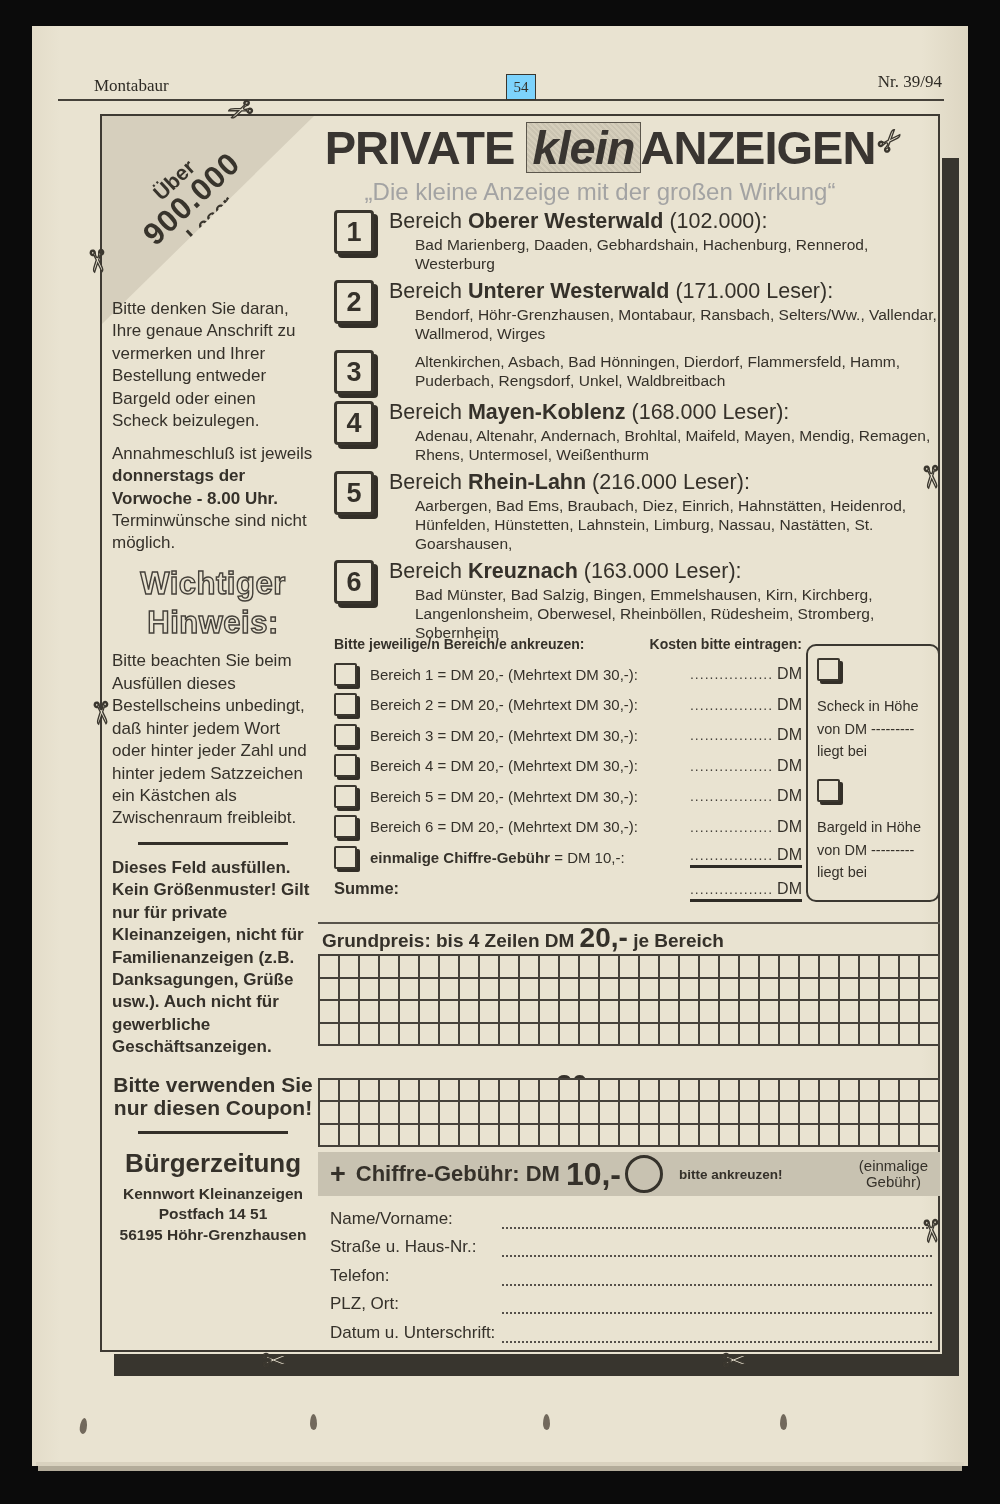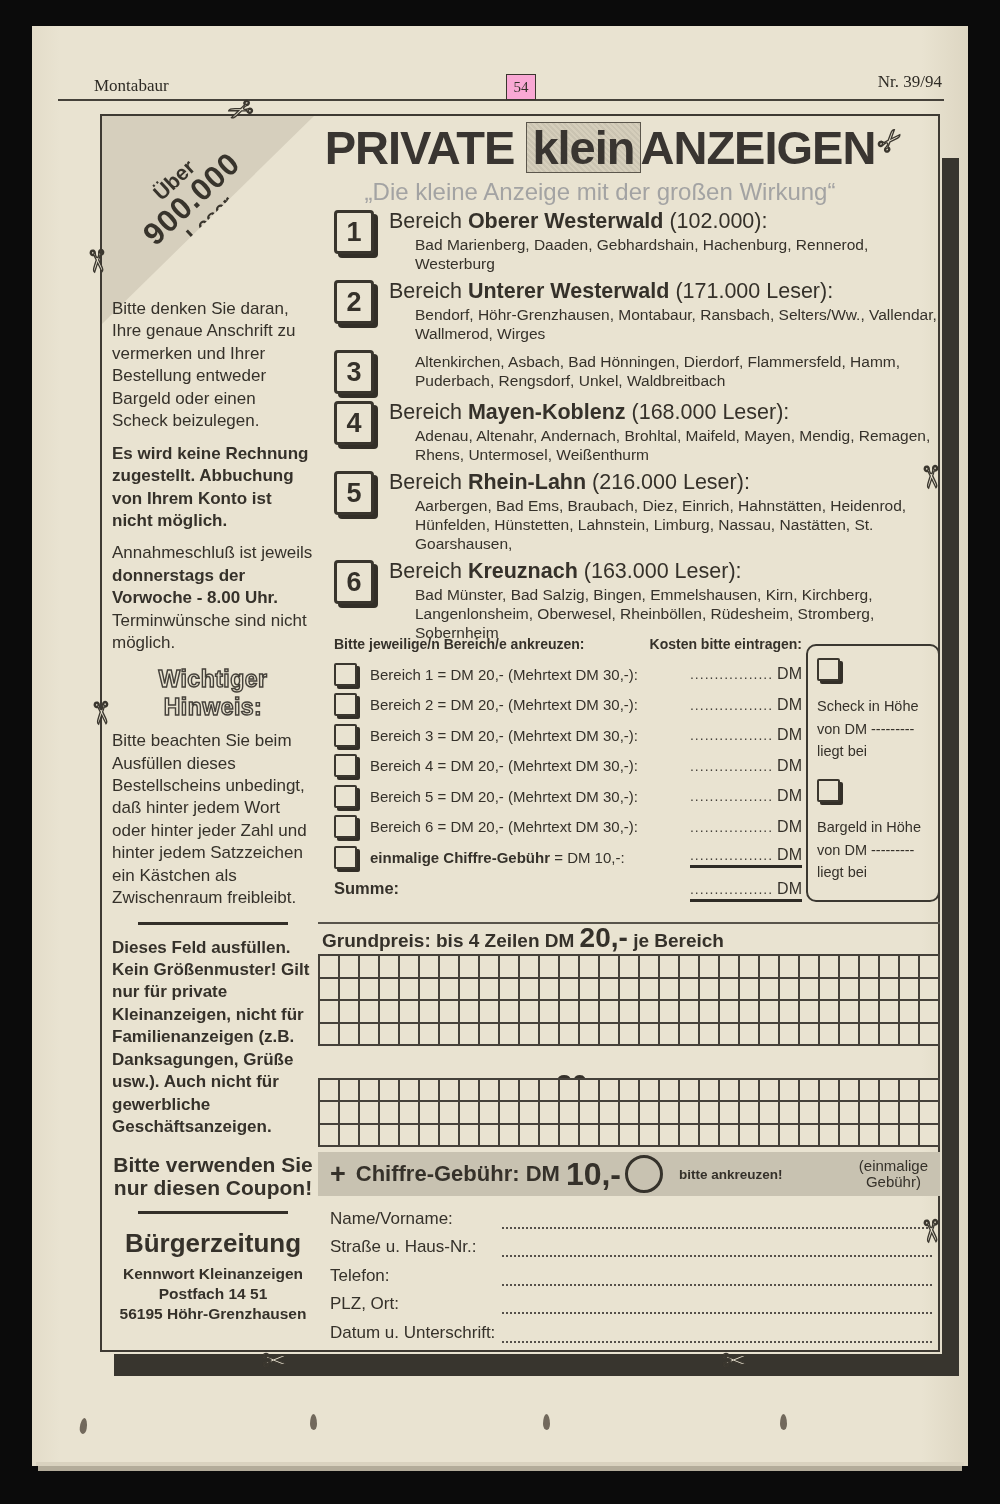--- a/index.html
+++ b/index.html
@@ -7,42 +7,42 @@
   .abs{position:absolute;}
   
   .paper{left:32px;top:26px;width:936px;height:1440px;
     background:linear-gradient(90deg,#e3dcc9 0,#e9e3d1 3%,#e9e3d1 95%,#ddd6c2 100%);}
   .edge1{left:36px;top:1462px;width:928px;height:4px;background:#d9d2bf;}
   .edge2{left:38px;top:1466px;width:924px;height:5px;background:#b3ac9a;}
   .hole{width:7px;height:16px;background:#4a4034;border-radius:50% 50% 45% 55%/62% 62% 38% 38%;opacity:.75;}
   
   .hdr{font-family:"Liberation Serif",serif;font-size:17px;color:#2e2b25;text-align:right;}
   .hdr-rule{left:58px;top:99px;width:886px;height:2px;background:#45413a;}
-  .pagenum-box{left:506px;top:74px;width:28px;height:24px;border:1.5px solid #3a362e;background:#f9a8d4;
+  .pagenum-box{left:506px;top:74px;width:28px;height:24px;border:1.5px solid #3a362e;background:#7dd3fc;
     display:flex;align-items:center;justify-content:center;font-family:"Liberation Serif",serif;font-size:15px;z-index:2;}
   
   .coupon{left:100px;top:114px;width:836px;height:1234px;border:2px solid #3e3a33;}
   .shadow-right{left:942px;top:158px;width:17px;height:1198px;background:#38352e;}
   .shadow-bottom{left:114px;top:1354px;width:845px;height:22px;background:#38352e;}
   .scissors{position:absolute;font-size:30px;line-height:1;color:#e9e3d1;-webkit-text-stroke:1.3px #3a362e;z-index:3;}
   .scissors::before{content:"✂";}
   
   .badge{left:102px;top:116px;width:212px;height:208px;
     background:linear-gradient(135deg,#d6cfbd 60%,#c9c2af 100%);
     -webkit-clip-path:polygon(0 0,100% 0,0 100%);clip-path:polygon(0 0,100% 0,0 100%);}
   .badge-text{position:absolute;left:-16px;top:46px;width:212px;transform:rotate(-43deg);
     text-align:center;color:#38342c;font-weight:bold;line-height:1.02;}
   .badge-l1,.badge-l3{font-size:21px;}
   .badge-l2{font-size:31px;letter-spacing:1px;}
   
   .title-wrap{left:270px;top:120px;width:660px;text-align:center;}
   .title{font-size:47px;font-weight:bold;letter-spacing:-1px;color:#393531;white-space:nowrap;}
   .title .hl{display:inline-block;background:#d5cebb;
     background-image:repeating-linear-gradient(45deg,rgba(0,0,0,.05) 0 2px,transparent 2px 4px);
-    border:1.5px solid #5b564c;padding:0 5px;line-height:1.05;}
+    border:1.5px solid #5b564c;padding:0 5px;line-height:1.05;font-style:italic;}
   .subtitle{font-size:24px;margin-top:3px;color:#a3a3a3;}
   
   .regions{left:334px;top:210px;width:606px;}
   .region{display:flex;gap:15px;margin-bottom:7px;}
   .numbox{width:34px;height:38px;border:3px solid #39352d;border-radius:4px;box-shadow:4px 4px 0 #332f28;
     display:flex;align-items:center;justify-content:center;font-size:27px;font-weight:bold;background:#e9e3d1;flex:none;}
   .region-heading{font-size:21.5px;line-height:1.05;white-space:nowrap;}
   .region-towns{font-size:15.5px;line-height:1.24;padding-left:26px;max-width:560px;margin-top:2px;}
   
   .orderform{left:334px;top:636px;width:468px;}
@@ -80,21 +80,21 @@
   .band .note2{margin-left:auto;font-size:15px;text-align:center;line-height:1.1;}
   
   .contacts{left:330px;top:1200px;width:602px;}
   .contact-row{display:flex;align-items:flex-end;height:28.6px;}
   .contact-label{font-size:17px;width:172px;flex:none;}
   .contact-line{flex:1;border-bottom:2px dotted #55504a;height:20px;}
   
   .sidebar{left:112px;top:298px;width:202px;font-size:17px;line-height:1.32;}
   .sb-p{margin-bottom:10px;}
   .sb-center{text-align:center;font-size:21px;font-weight:bold;line-height:1.1;margin:14px 0 10px;}
-  .sb-heading{font-size:23px;font-weight:bold;text-align:center;letter-spacing:.5px;line-height:1.25;
+  .sb-heading{font-size:31px;font-weight:bold;text-align:center;letter-spacing:.5px;line-height:1.25;
     color:#e9e3d1;-webkit-text-stroke:1.4px #45413a;margin:10px 0 8px;}
   .sb-sep{width:150px;height:3px;background:#332f28;margin:12px auto;}
   .publisher{text-align:center;margin-top:4px;}
   .publisher .pname{font-size:26px;font-weight:bold;margin-bottom:4px;}
   .publisher .pline{font-size:15.5px;font-weight:bold;line-height:1.3;}
   b{font-weight:bold;}
 </style>
 </head>
 <body>
 
@@ -517,21 +517,20 @@
     </div>
     <div class="contact-row">
       <span class="contact-label">Datum u. Unterschrift:</span>
       <span class="contact-line"></span>
     </div>
   </div>
 
 <div class="abs sidebar">
   <div id="sb-blocks">
       <div class="sb-p">Bitte denken Sie daran, Ihre genaue Anschrift zu vermerken und Ihrer Bestellung entweder Bargeld oder einen Scheck beizulegen.</div>
-      <div class="sb-p"><b>Es wird keine Rechnung zugestellt. Abbuchung von Ihrem Konto ist nicht möglich.</b></div>
       <div class="sb-p">Annahmeschluß ist jeweils <b>donnerstags der Vorwoche - 8.00 Uhr.</b> Terminwünsche sind nicht möglich.</div>
       <div class="sb-heading">Wichtiger Hinweis:</div>
       <div class="sb-p">Bitte beachten Sie beim Ausfüllen dieses Bestellscheins unbedingt, daß hinter jedem Wort oder hinter jeder Zahl und hinter jedem Satzzeichen ein Kästchen als Zwischenraum freibleibt.</div>
       <div class="sb-sep"></div>
       <div class="sb-p"><b>Dieses Feld ausfüllen. Kein Größenmuster! Gilt nur für private Kleinanzeigen, nicht für Familienanzeigen (z.B. Danksagungen, Grüße usw.). Auch nicht für gewerbliche Geschäftsanzeigen.</b></div>
       <div class="sb-center"><b>Bitte verwenden Sie nur diesen Coupon!</b></div>
       <div class="sb-sep"></div>
     </div>
   <div class="publisher">
     <div class="pname">Bürgerzeitung</div>

